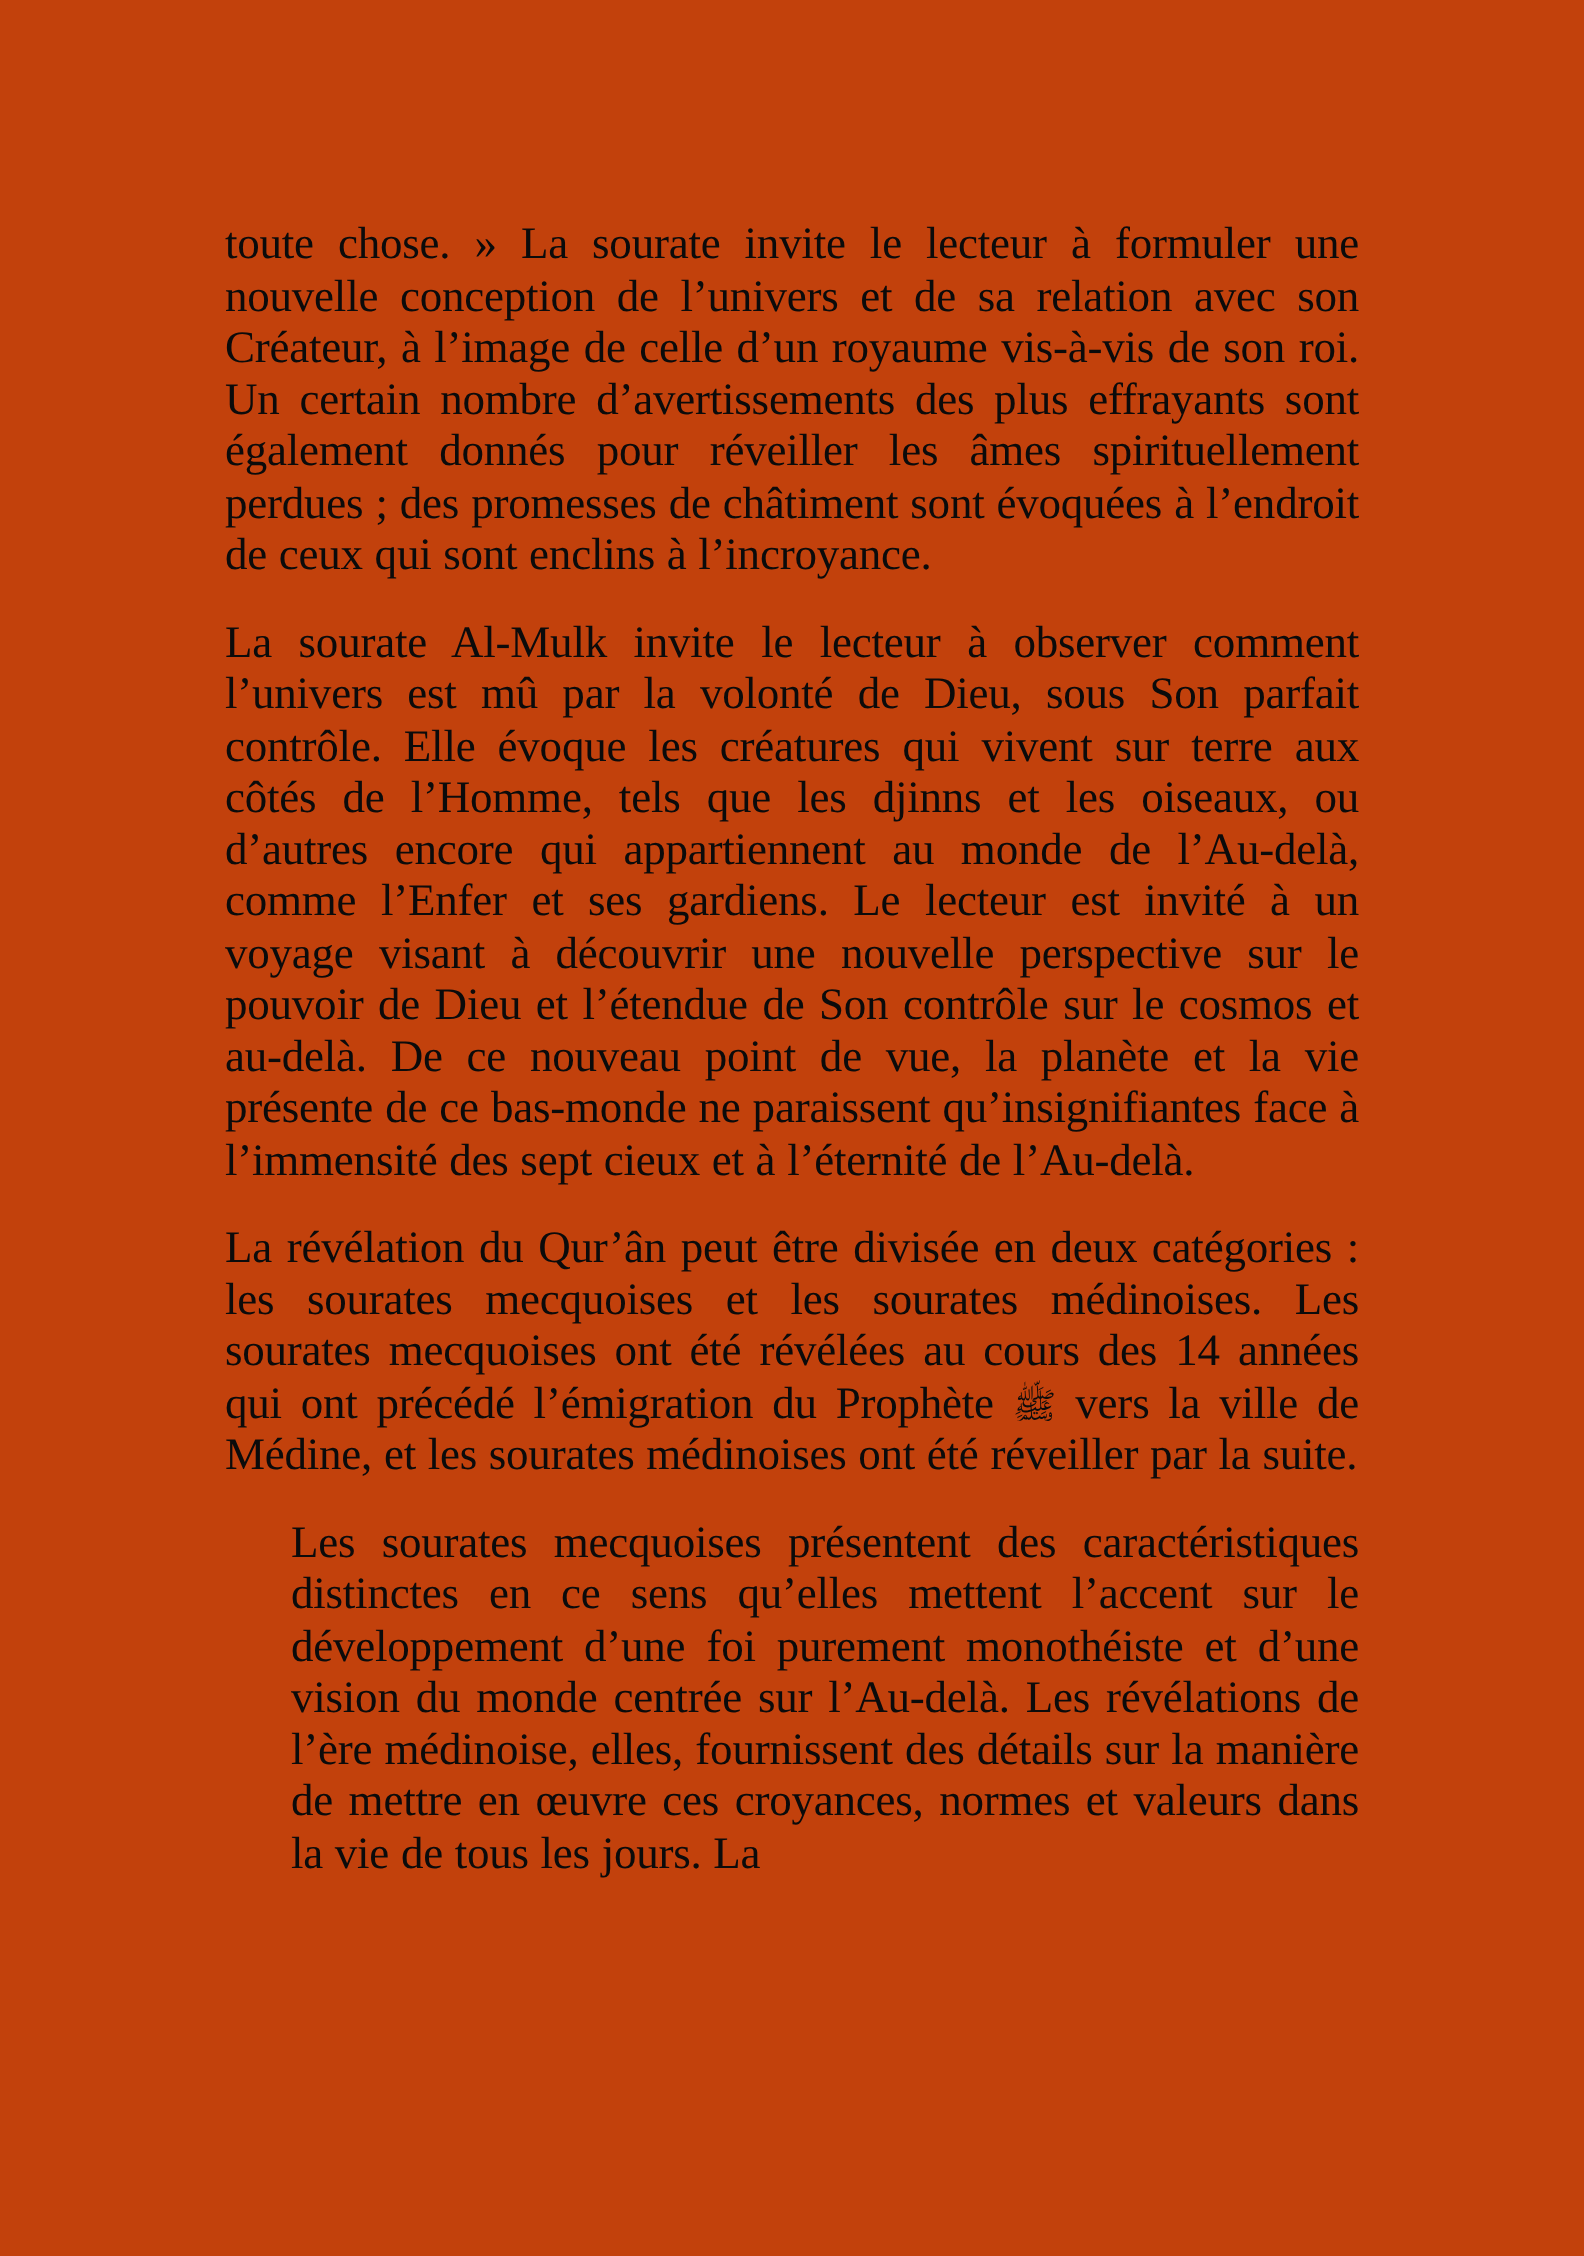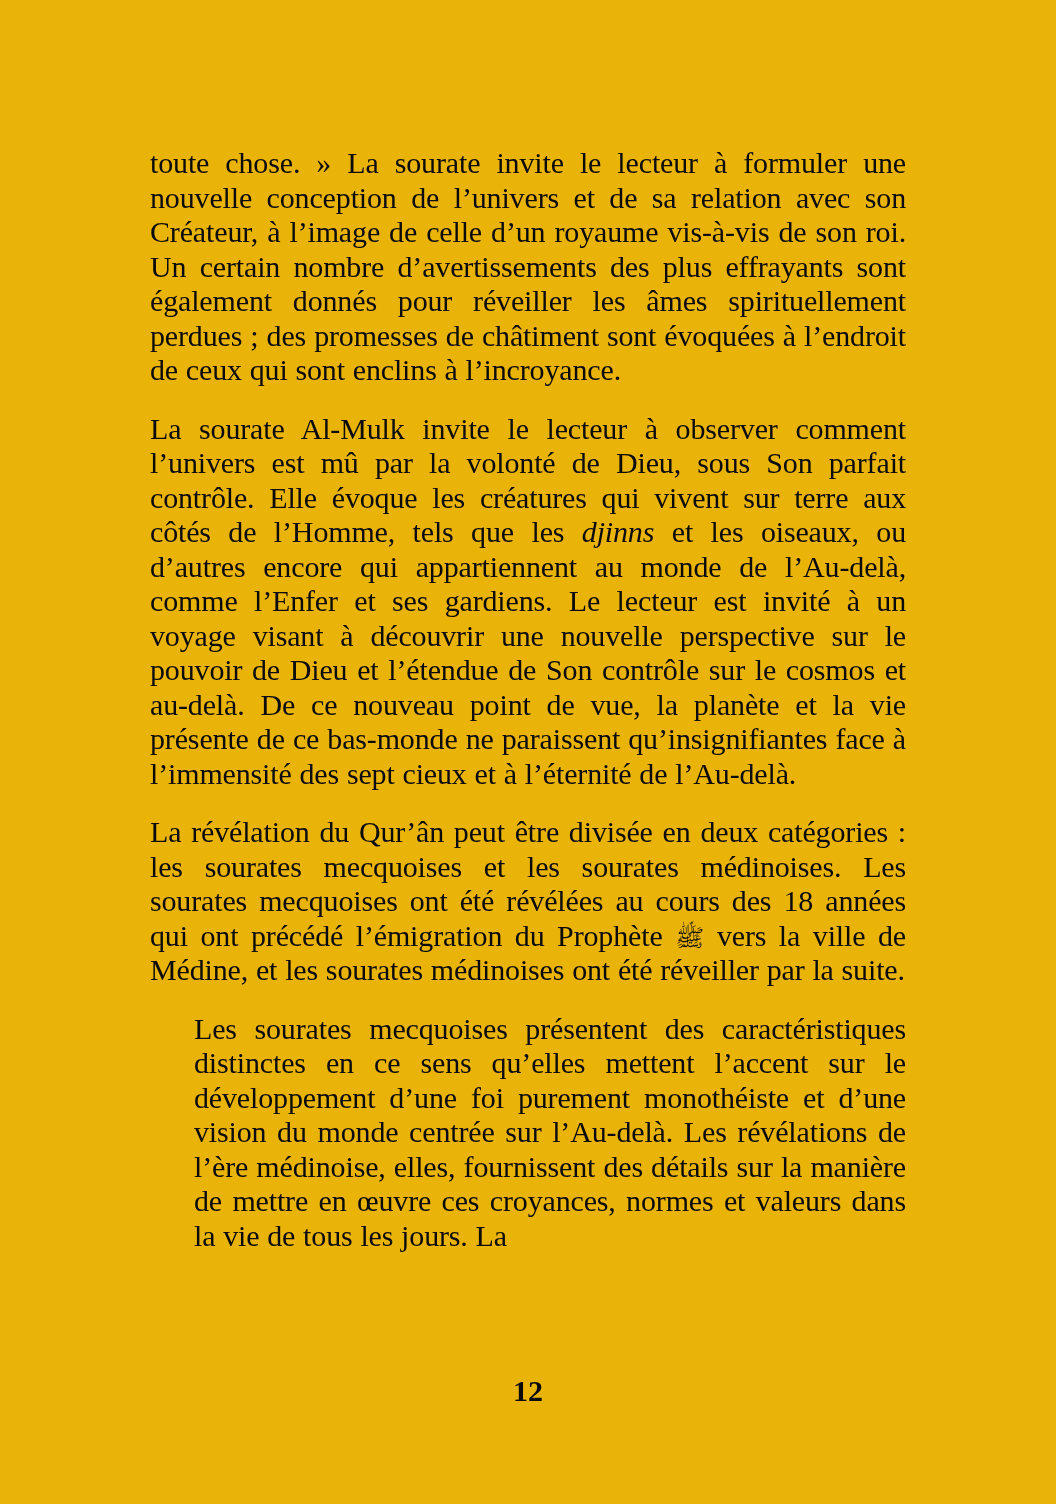--- a/index.html
+++ b/index.html
@@ -11,21 +11,21 @@
     width: 1056px;
     height: 1504px;
     position: relative;
     font-family: "Liberation Serif", "DejaVu Serif", serif;
     color: #0b0b0b;
     overflow: hidden;
   }
   .book-page {
     position: absolute;
     inset: 0;
-    background: #eab308;
+    background: #c2410c;
   }
   .text-block {
     position: absolute;
     left: 150px;
     top: 146px;
     width: 756px;
   }
   .para {
     margin: 0 0 24px 0;
     font-size: 30px;
@@ -33,21 +33,20 @@
     text-align: justify;
     text-justify: inter-word;
     letter-spacing: -0.15px;
     word-spacing: 0.5px;
   }
   .para:last-child {
     margin-bottom: 0;
     margin-left: 44px;
   }
   .seg-italic {
-    font-style: italic;
   }
   .honorific {
     font-size: 24px;
     line-height: 1;
   }
   .page-number {
     position: absolute;
     top: 1374px;
     left: 0;
     width: 1056px;
@@ -60,20 +59,19 @@
 </head>
 <body>
 
 <div class="book-page">
   <div class="text-block">
 
     <p class="para"><span>toute chose. » La sourate invite le lecteur à formuler une nouvelle conception de l’univers et de sa relation avec son Créateur, à l’image de celle d’un royaume vis-à-vis de son roi. Un certain nombre d’avertissements des plus effrayants sont également donnés pour réveiller les âmes spirituellement perdues ; des promesses de châtiment sont évoquées à l’endroit de ceux qui sont enclins à l’incroyance.</span></p>
 
     <p class="para"><span>La sourate Al-Mulk invite le lecteur à observer comment l’univers est mû par la volonté de Dieu, sous Son parfait contrôle. Elle évoque les créatures qui vivent sur terre aux côtés de l’Homme, tels que les </span><span class="seg-italic">djinns</span><span> et les oiseaux, ou d’autres encore qui appartiennent au monde de l’Au-delà, comme l’Enfer et ses gardiens. Le lecteur est invité à un voyage visant à découvrir une nouvelle perspective sur le pouvoir de Dieu et l’étendue de Son contrôle sur le cosmos et au-delà. De ce nouveau point de vue, la planète et la vie présente de ce bas-monde ne paraissent qu’insignifiantes face à l’immensité des sept cieux et à l’éternité de l’Au-delà.</span></p>
 
-    <p class="para"><span>La révélation du Qur’ân peut être divisée en deux catégories : les sourates mecquoises et les sourates médinoises. Les sourates mecquoises ont été révélées au cours des 18 années qui ont précédé l’émigration du Prophète </span><span class="honorific">ﷺ</span><span> vers la ville de Médine, et les sourates médinoises ont été réveiller par la suite.</span></p>
+    <p class="para"><span>La révélation du Qur’ân peut être divisée en deux catégories : les sourates mecquoises et les sourates médinoises. Les sourates mecquoises ont été révélées au cours des 14 années qui ont précédé l’émigration du Prophète </span><span class="honorific">ﷺ</span><span> vers la ville de Médine, et les sourates médinoises ont été réveiller par la suite.</span></p>
 
     <p class="para"><span>Les sourates mecquoises présentent des caractéristiques distinctes en ce sens qu’elles mettent l’accent sur le développement d’une foi purement monothéiste et d’une vision du monde centrée sur l’Au-delà. Les révélations de l’ère médinoise, elles, fournissent des détails sur la manière de mettre en œuvre ces croyances, normes et valeurs dans la vie de tous les jours. La</span></p>
 
   </div>
 
-  <div class="page-number">12</div>
 </div>
 
 </body></html>

